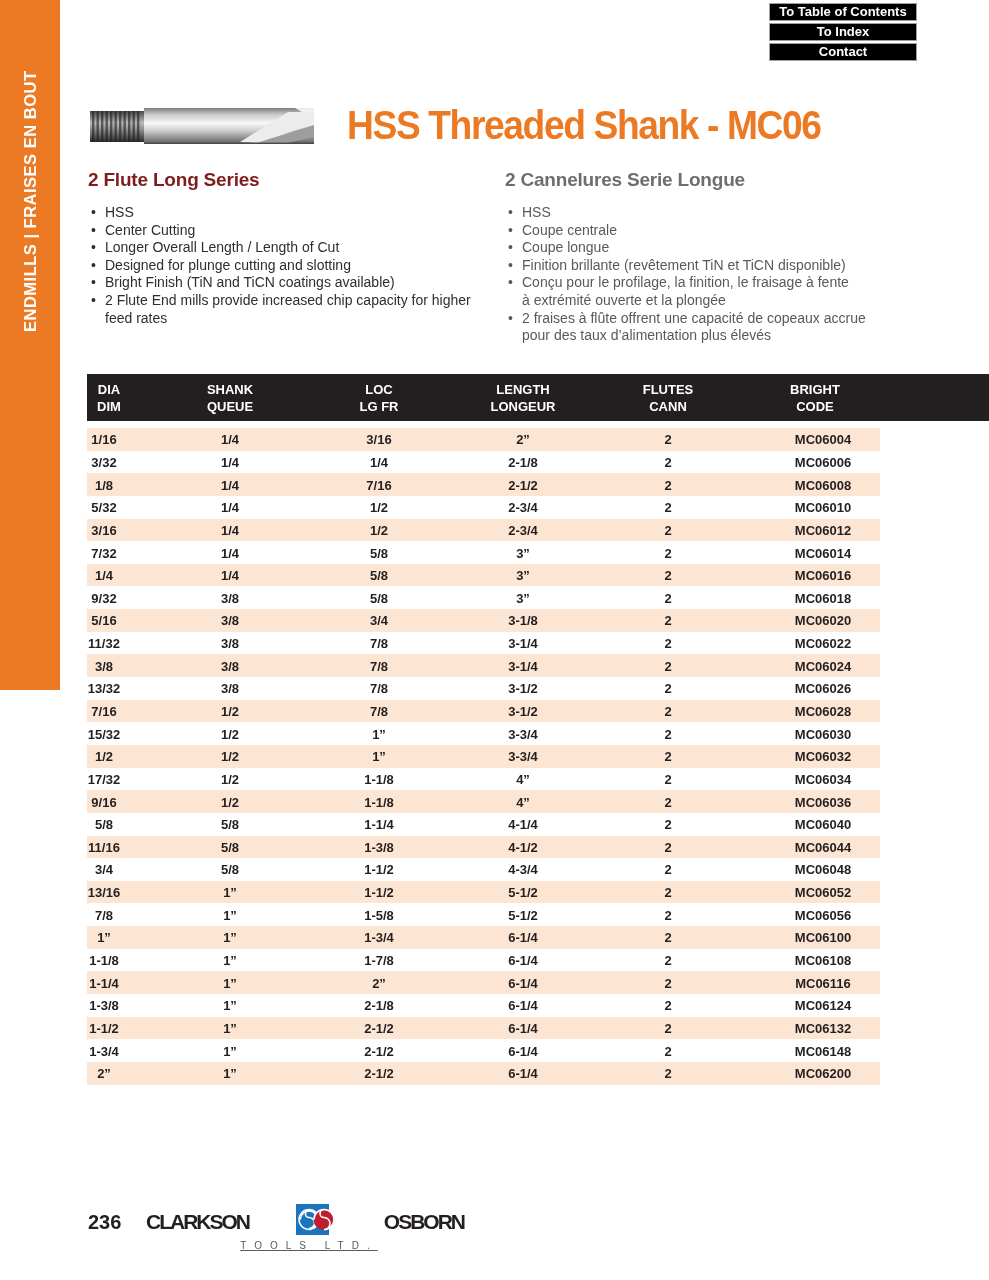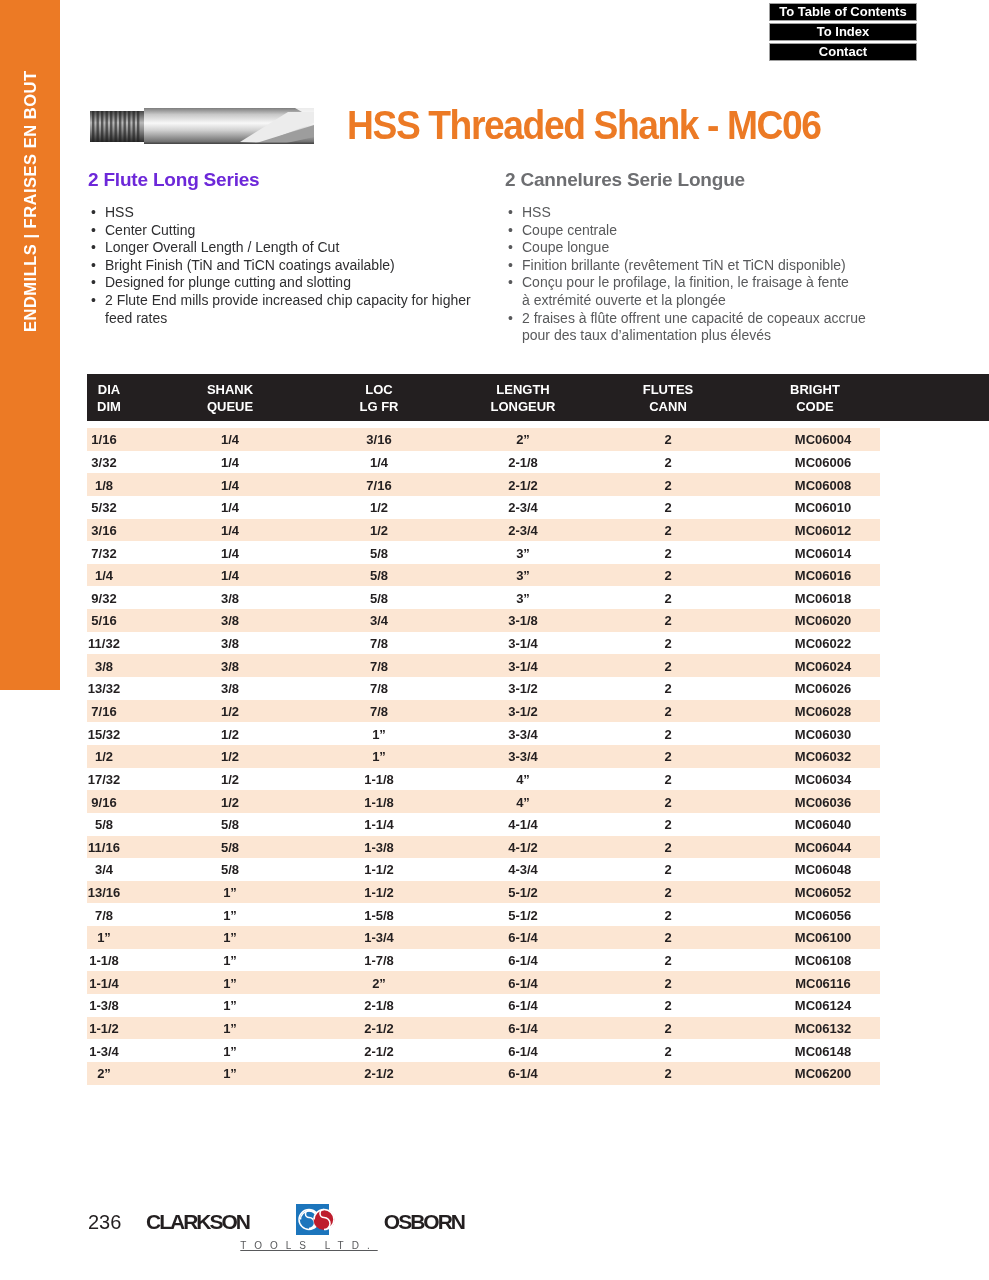--- a/index.html
+++ b/index.html
@@ -32,21 +32,21 @@
     position:absolute; left:347px; top:103px; margin:0;
     font-size:40px; font-weight:bold; color:#EC7A25; letter-spacing:-1.5px;
     white-space:nowrap; transform:scaleX(0.93); transform-origin:left center;
   }
 
   
   .col { position:absolute; top:169px; }
   .col-en { left:88px;  width:410px; }
   .col-fr { left:505px; width:402px; }
   .col h2 { margin:0 0 13px 0; font-size:19px; letter-spacing:-0.2px; }
-  .col-en h2 { color:#6d28d9; }
+  .col-en h2 { color:#7f1d1d; }
   .col-fr h2 { color:#6d6e71; }
   ul.bullets { list-style:none; margin:0; padding:0; }
   ul.bullets li {
     position:relative; padding-left:17px; font-size:14px; line-height:17.6px;
     white-space:pre-line; color:#2e2e30;
   }
   ul.bullets li::before { content:"•"; position:absolute; left:3px; }
   .col-fr ul.bullets li { color:#58595b; }
 
   
@@ -65,21 +65,21 @@
   .tr { position:relative; height:22.65px; }
   .tbody div.tr:nth-of-type(odd) { background:#FCE6D3; }
   .td {
     position:absolute; top:50%; transform:translate(-50%,-50%);
     font-size:13px; font-weight:bold; color:#231f20; white-space:nowrap;
   }
   .td.c0{left:17px}  .td.c1{left:143px} .td.c2{left:292px}
   .td.c3{left:436px} .td.c4{left:581px} .td.c5{left:736px}
 
   
-  .pageno { position:absolute; left:88px; top:1211px; font-size:20px; font-weight:normal; color:#231f20; }
+  .pageno { position:absolute; left:88px; top:1211px; font-size:20px; font-weight:bold; color:#231f20; }
   .brand { position:absolute; left:146px; top:1204px; width:318px; }
   .brand-row { display:flex; align-items:center; justify-content:space-between; }
   .brand-word { font-size:21px; font-weight:bold; color:#231f20; letter-spacing:-2px; white-space:nowrap; }
   .brand-logo-box { flex:0 0 auto; margin:0 2px; }
   .brand-sub { margin-top:1px; text-align:center; font-size:10px; color:#58595b; letter-spacing:8px; text-indent:8px; white-space:nowrap;text-decoration:underline; }
 </style>
 </head>
 <body>
 
 <aside class="sidebar">
@@ -136,22 +136,22 @@
 
 <h1 class="title">HSS Threaded Shank - MC06</h1>
 
 <section class="col col-en">
   <h2>2 Flute Long Series</h2>
   <ul class="bullets">
 
   <li>HSS</li>
       <li>Center Cutting</li>
       <li>Longer Overall Length / Length of Cut</li>
+      <li>Designed for plunge cutting and slotting</li>
       <li>Bright Finish (TiN and TiCN coatings available)</li>
-      <li>Designed for plunge cutting and slotting</li>
       <li>2 Flute End mills provide increased chip capacity for higher
 feed rates</li>
     </ul>
 </section>
 
 <section class="col col-fr">
   <h2>2 Cannelures Serie Longue</h2>
   <ul class="bullets">
 
   <li>HSS</li>

